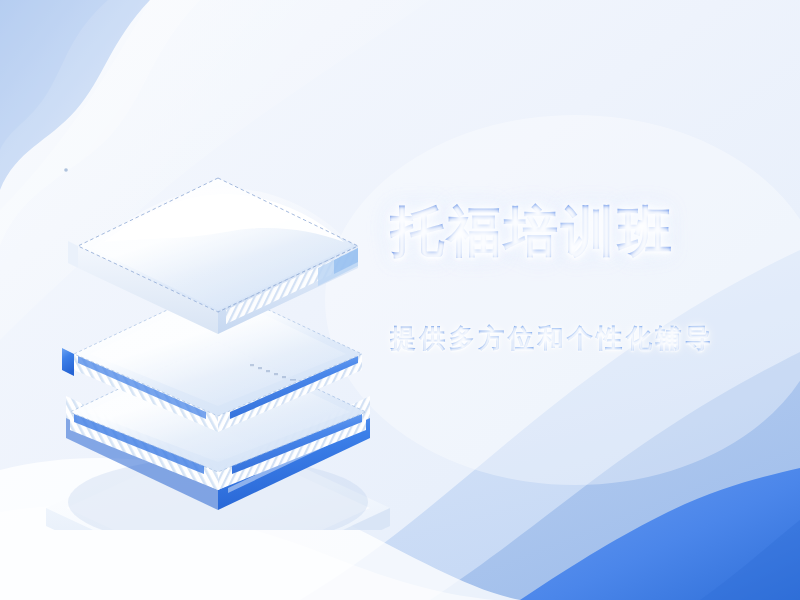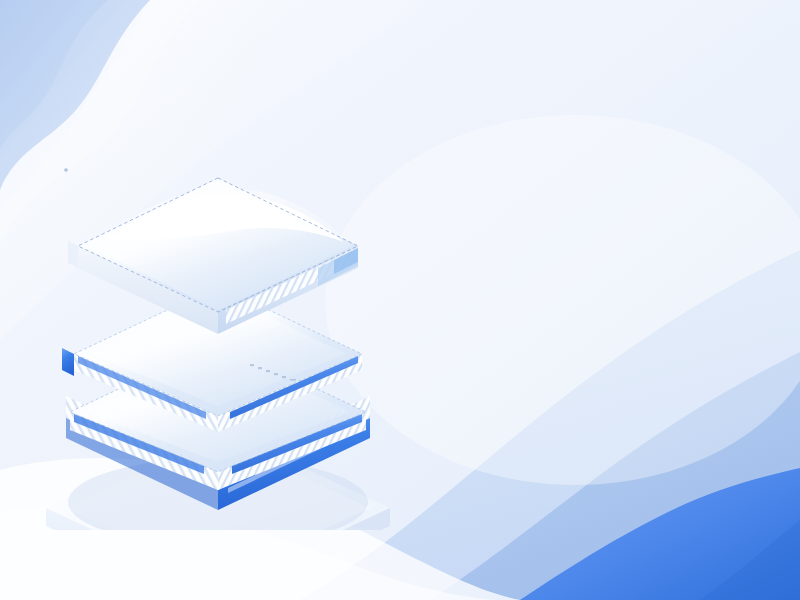--- a/index.html
+++ b/index.html
@@ -297,14 +297,23 @@
         <path d="M60,96 L60,118 L50,113 L50,91 Z" fill="#eaf1fb"></path>
 
         <path d="M200,28 L340,96 L200,162 L60,96 Z" fill="none" stroke="#8ea9d4" stroke-width="1" opacity="0.8" stroke-dasharray="3.5 2.8"></path>
         <path d="M200,162 L340,96" fill="none" stroke="#8ea9d4" stroke-width="0.8" opacity="0.5" stroke-dasharray="3 2.5"></path>
       </g>
 
       <circle cx="48" cy="20" r="1.8" fill="#8fa9cf" opacity="0.7"></circle>
     </svg>
   </div>
 
+  <div class="text-block">
+    <h1 class="poster-title">
+      <span class="title-wrap">
+        <span class="title-glow" aria-hidden="true">托福培训班</span>
+        <span class="title-front title-grad">托福培训班</span>
+      </span>
+    </h1>
+    <p class="poster-subtitle sub-grad">提供多方位和个性化辅导</p>
+  </div>
 
 </div>
 
 </body></html>

